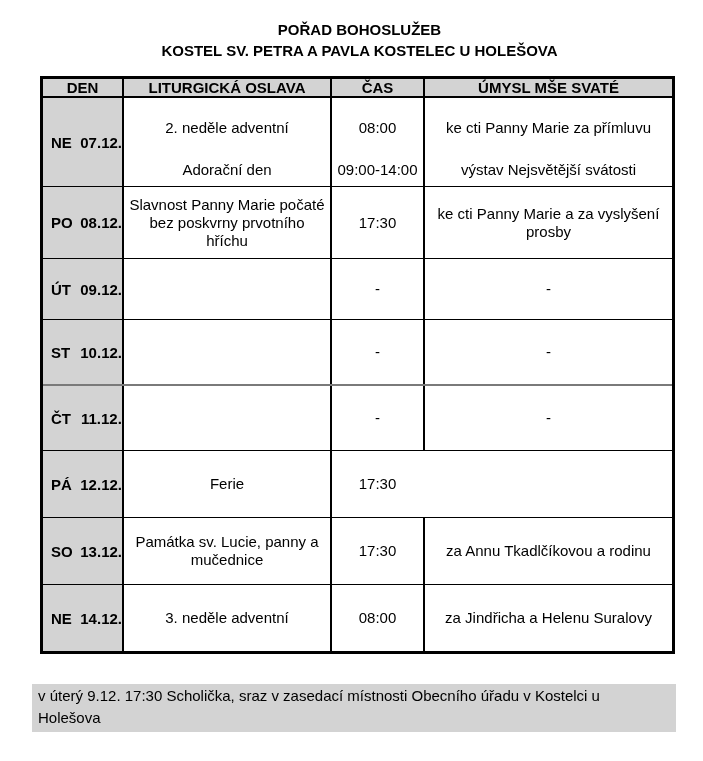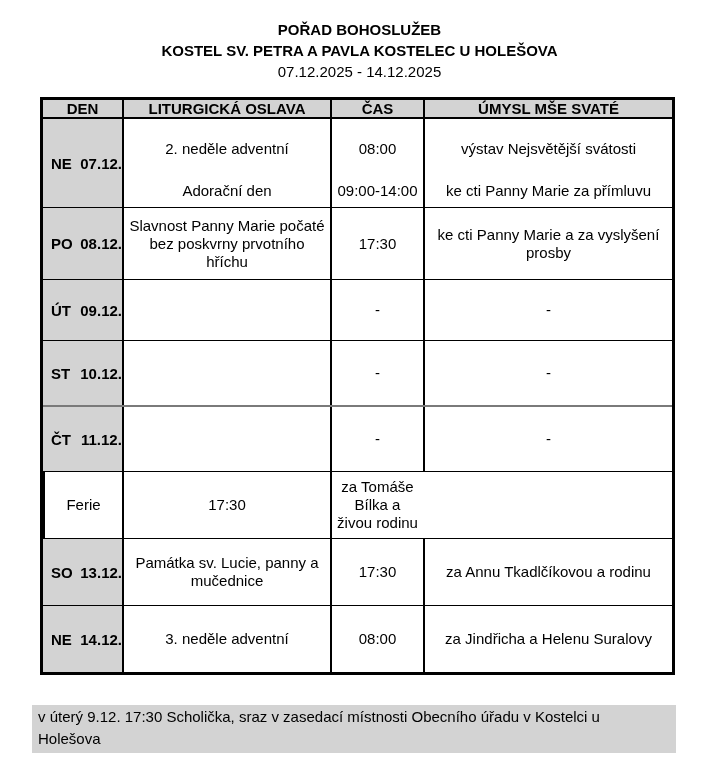--- a/index.html
+++ b/index.html
@@ -80,21 +80,20 @@
     font-size:15px;line-height:22px;
     padding:1px 10px 3px 6px;
   }
 </style>
 </head>
 <body>
 
 <div class="doc-header">
   <div class="title-line">POŘAD BOHOSLUŽEB</div>
   <div class="title-line">KOSTEL SV. PETRA A PAVLA KOSTELEC U HOLEŠOVA</div>
-  <div class="date-line">07.12.2025 - 14.12.2025</div>
 </div>
 
 <div class="schedule-table">
   <div class="thead">
     <div class="th">DEN</div>
     <div class="th">LITURGICKÁ OSLAVA</div>
     <div class="th">ČAS</div>
     <div class="th">ÚMYSL MŠE SVATÉ</div>
   </div>
   <div id="tbody">
@@ -105,22 +104,22 @@
     </div>
     <div class="cell entry-cell">
           <div class="line">2. neděle adventní</div>
           <div class="line">Adorační den</div>
         </div>
     <div class="cell entry-cell">
           <div class="line">08:00</div>
           <div class="line">09:00-14:00</div>
         </div>
     <div class="cell entry-cell">
+          <div class="line">ke cti Panny Marie za přímluvu</div>
           <div class="line">výstav Nejsvětější svátosti</div>
-          <div class="line">ke cti Panny Marie za přímluvu</div>
         </div>
   </div>
       <div class="trow">
     <div class="cell day-cell">
       <span class="day-abbrev">PO</span>
           <span class="day-date">08.12.</span>
     </div>
     <div class="cell entry-cell">
           <div class="line">Slavnost Panny Marie počaté bez poskvrny prvotního hříchu</div>
         </div>
@@ -170,28 +169,29 @@
           <div class="line"></div>
         </div>
     <div class="cell entry-cell">
           <div class="line">-</div>
         </div>
     <div class="cell entry-cell">
           <div class="line">-</div>
         </div>
   </div>
       <div class="trow">
+    <div class="cell day-cell">
+      <span class="day-abbrev">PÁ</span>
+          <span class="day-date">12.12.</span>
+    </div>
     <div class="cell entry-cell">
           <div class="line">Ferie</div>
         </div>
     <div class="cell entry-cell">
           <div class="line">17:30</div>
-        </div>
-    <div class="cell entry-cell">
-          <div class="line">za Tomáše Bílka a živou rodinu</div>
         </div>
   </div>
       <div class="trow">
     <div class="cell day-cell">
       <span class="day-abbrev">SO</span>
           <span class="day-date">13.12.</span>
     </div>
     <div class="cell entry-cell">
           <div class="line">Památka sv. Lucie, panny a mučednice</div>
         </div>

